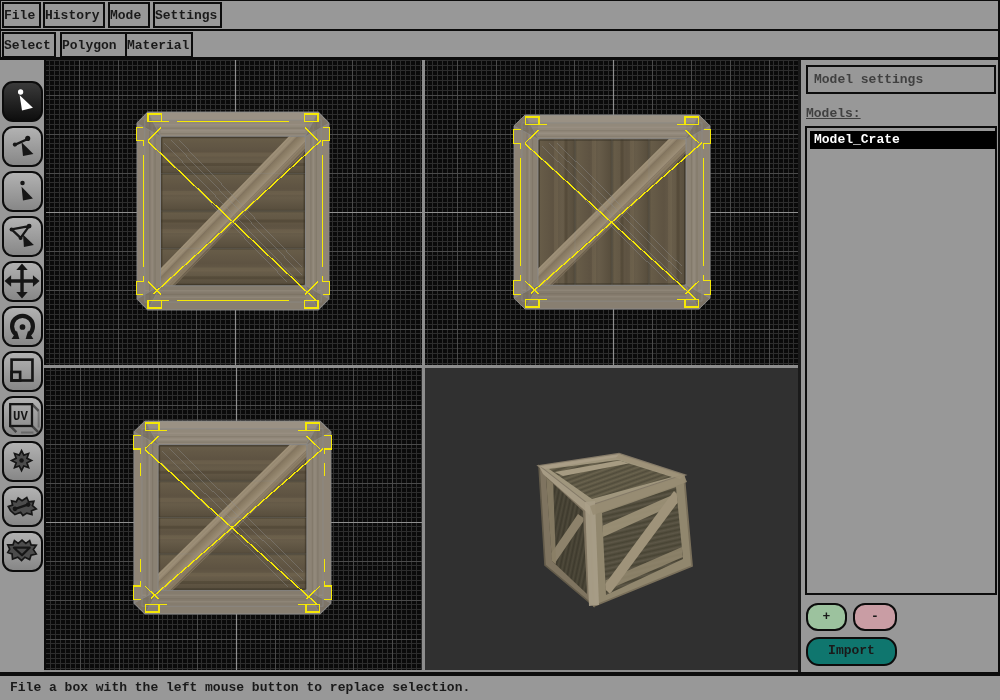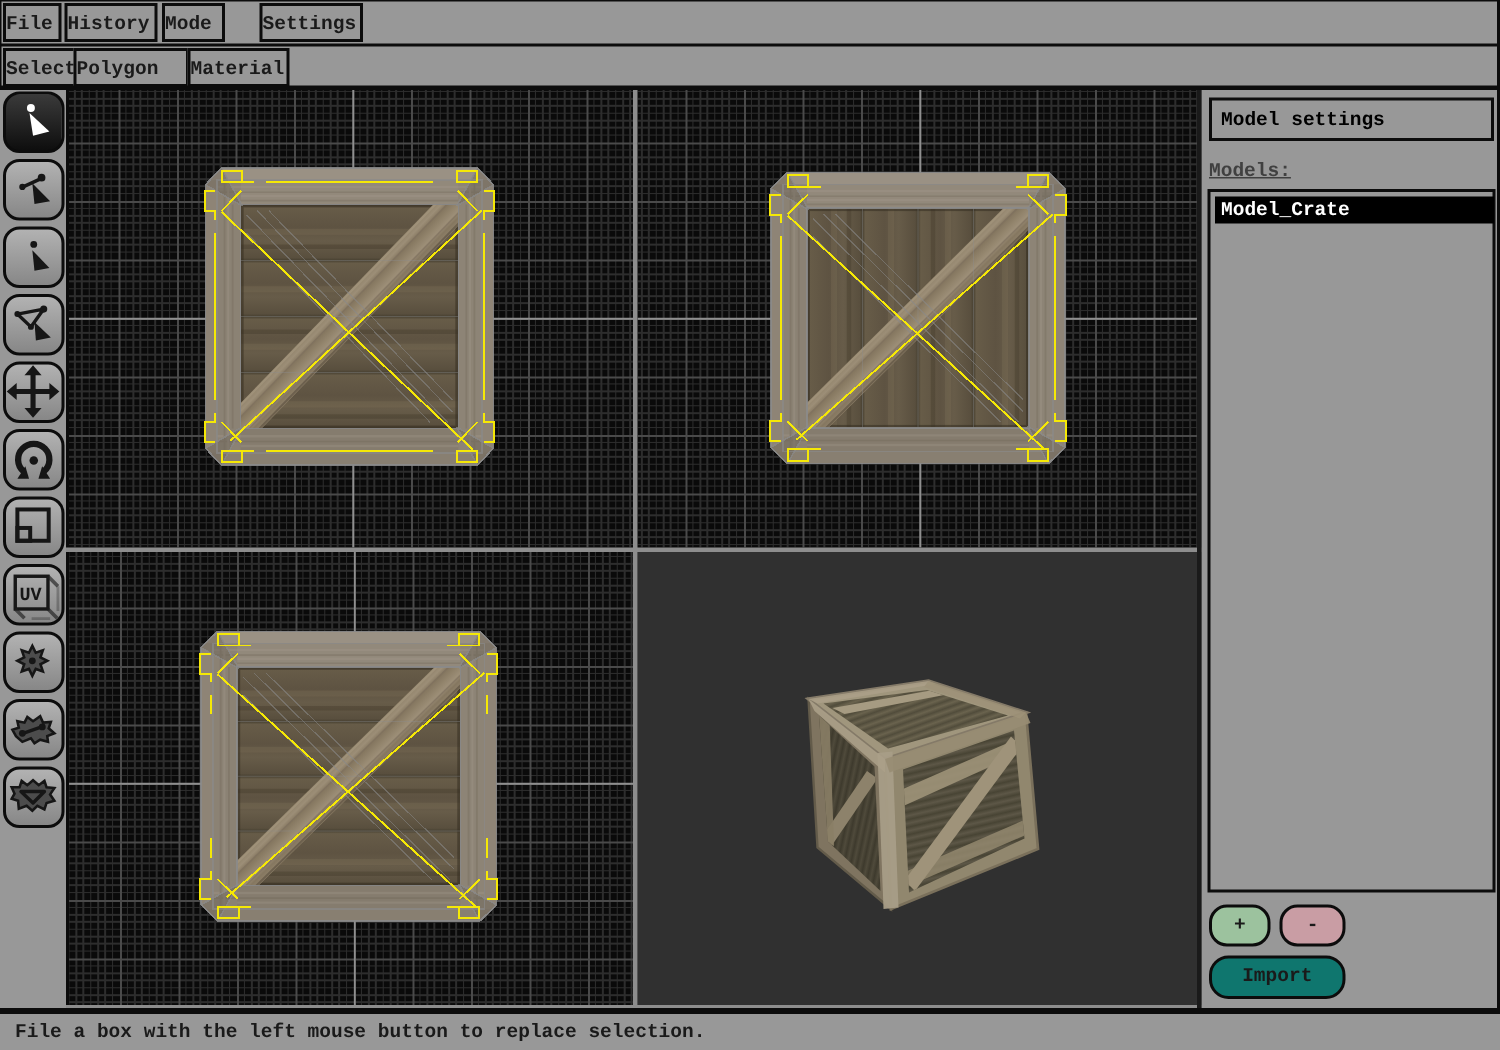--- a/index.html
+++ b/index.html
@@ -5,37 +5,37 @@
   html,body{margin:0;padding:0;}
   body{width:1000px;height:700px;overflow:hidden;background:#989898;
        font-family:"Liberation Mono", monospace; position:relative;}
   .abs{position:absolute;}
   .btn{position:absolute;background:#989898;border:2px solid #0c0c0c;
        color:#1a1a1a;font-weight:bold;font-size:13px;line-height:23px;
        box-sizing:border-box;}
   .sep{position:absolute;left:0;width:1000px;background:#0c0c0c;}
   .toolbtn{position:absolute;left:2px;width:41px;height:41px;
        border:2px solid #0c0c0c;border-radius:11px;box-sizing:border-box;
-       background:linear-gradient(#b2b2b2,#878787);}
+       background:linear-gradient(#b2b2b2,#878787);margin-top:20px;}
   .toolbtn.sel{background:linear-gradient(#3a3a3a,#0e0e0e);}
 </style>
 </head>
 <body>
 <div class="abs" style="left:0;top:0;width:1000px;height:1px;background:#0c0c0c"></div>
 <div class="abs" style="left:0;top:0;width:1px;height:700px;background:#0c0c0c"></div>
 <div class="abs" style="left:998px;top:0;width:2px;height:700px;background:#0c0c0c"></div>
 <div class="abs" style="left:0;top:698px;width:1000px;height:2px;background:#0c0c0c"></div>
 
 <div class="btn" style="left:2px;top:2px;width:39px;height:26px;">File</div>
 <div class="btn" style="left:43px;top:2px;width:62px;height:26px;">History</div>
 <div class="btn" style="left:108px;top:2px;width:42px;height:26px;">Mode</div>
-<div class="btn" style="left:153px;top:2px;width:69px;height:26px;margin-left:20px;">Settings</div>
+<div class="btn" style="left:153px;top:2px;width:69px;height:26px;">Settings</div>
 <div class="sep" style="top:29px;height:2px;"></div>
 <div class="btn" style="left:2px;top:32px;width:54px;height:26px;">Select</div>
-<div class="btn" style="left:49px;top:32px;width:77px;height:26px;">Polygon</div>
+<div class="btn" style="left:60px;top:32px;width:77px;height:26px;">Polygon</div>
 <div class="btn" style="left:125px;top:32px;width:68px;height:26px;">Material</div>
 <div class="sep" style="top:57px;height:3px;"></div>
 
 <div class="abs" style="left:0;top:60px;width:44px;height:616px;background:#989898;"></div>
 <div class="toolbtn sel" style="top:61px;"><svg width="37" height="37" viewBox="2 2 39 39">
       <circle cx="19.5" cy="11.5" r="2.8" fill="#fff"></circle>
       <polygon points="18.5,15 32.5,28 21,31" fill="#fff"></polygon>
     </svg></div>
 <div class="toolbtn" style="top:106px;"><svg width="37" height="37" viewBox="2 2 39 39">
       <path d="M14,19.5 L27,13.5" stroke="#161616" stroke-width="2.4"></path>
@@ -478,21 +478,21 @@
 <polygon points="114,98 194,86 199,88 120,101" fill="#aba088" opacity="0.85"></polygon>
 <polygon points="194,86 259,107 255,111 191,90" fill="#9d9278" opacity="0.85"></polygon>
 </svg>
 </div>
 <div class="abs" style="left:378px;top:0;width:3px;height:612px;background:#8d8d8d;"></div>
 <div class="abs" style="left:0px;top:305px;width:757px;height:3px;background:#8d8d8d;"></div>
 <div class="abs" style="left:0px;top:610px;width:757px;height:2px;background:#8d8d8d;"></div>
 </div>
 <div class="abs" style="left:801px;top:60px;width:197px;height:612px;background:#989898;">
   <div class="abs" style="left:5px;top:5px;width:190px;height:29px;border:2px solid #0c0c0c;box-sizing:border-box;
-        color:#000000;font-weight:bold;font-size:13px;line-height:25px;padding-left:6px;">Model settings</div>
+        color:#404040;font-weight:bold;font-size:13px;line-height:25px;padding-left:6px;">Model settings</div>
   <div class="abs" style="left:5px;top:46px;color:#404040;font-weight:bold;font-size:13px;text-decoration:underline;">Models:</div>
   <div class="abs" style="left:4px;top:66px;width:192px;height:469px;border:2px solid #0c0c0c;box-sizing:border-box;padding-left:48px;">
     <div class="abs" style="left:3px;top:3px;width:182px;height:18px;background:#000;color:#fff;
           font-weight:bold;font-size:13px;line-height:17px;padding-left:4px;">Model_Crate</div>
   </div>
   <div class="abs" style="left:5px;top:543px;width:41px;height:28px;border:2px solid #0c0c0c;border-radius:12px;
         box-sizing:border-box;background:#9cc29e;color:#1a1a1a;font-weight:bold;font-size:13px;line-height:23px;text-align:center;">+</div>
   <div class="abs" style="left:52px;top:543px;width:44px;height:28px;border:2px solid #0c0c0c;border-radius:12px;
         box-sizing:border-box;background:#c99da4;color:#1a1a1a;font-weight:bold;font-size:13px;line-height:23px;text-align:center;">-</div>
   <div class="abs" style="left:5px;top:577px;width:91px;height:29px;border:2px solid #0c0c0c;border-radius:13px;

